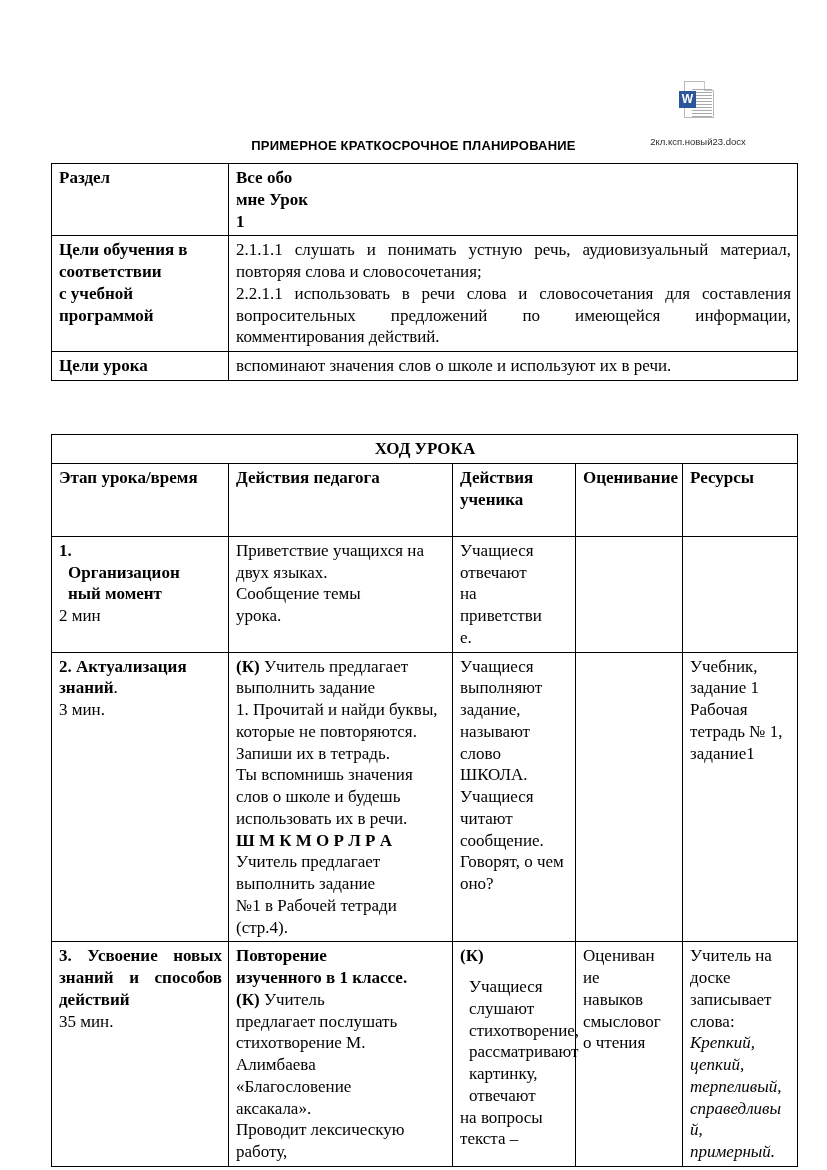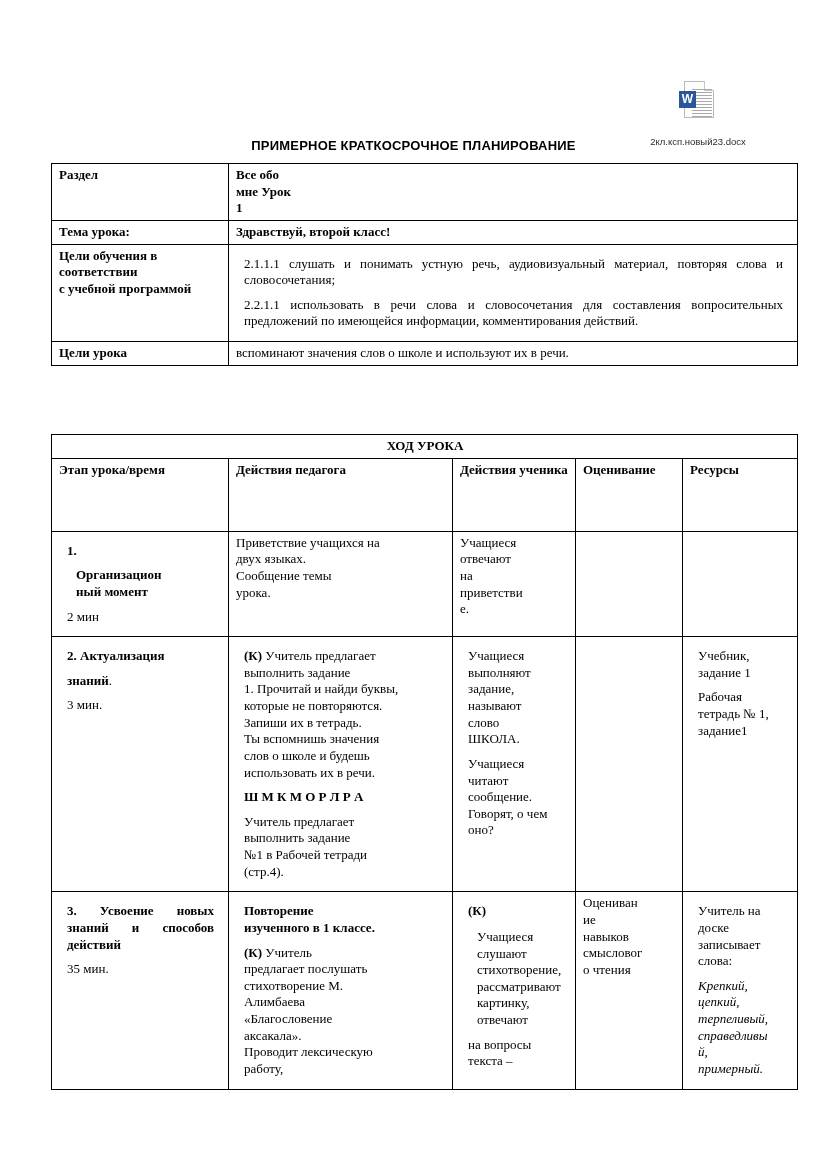--- a/index.html
+++ b/index.html
@@ -98,41 +98,41 @@
     letter-spacing: 0.2px;
   }
 
   
   .doc-table {
     position: absolute;
     left: 51px;
     width: 746px;
     border-collapse: collapse;
     table-layout: fixed;
-    font-size: 13px;
+    font-size: 17px;
     line-height: 1.28;
   }
   .doc-table td {
     border: 1px solid #000000;
     padding: 3px 6px 3px 7px;
     vertical-align: top;
   }
   #info-table { top: 163px; }
   #flow-table { top: 434px; }
 
   .b { font-weight: bold; }
   .j { text-align: justify; text-align-last: left; }
   .c { text-align: center; }
   .it { font-style: italic; }
   .nowrapcell { white-space: pre-line; }
   .sp-top { margin-top: 13px; }
   .sp-mid { margin-top: 18px; }
   .sp-huge { margin-top: 52px; }
   .indent { padding-left: 9px; }
-  p.cellp { margin: 8px; }
+  p.cellp { margin: 0; }
 </style>
 </head>
 <body>
 
 <div class="file-shortcut">
   <div class="word-icon">
     <div class="page">
       <div class="fold"></div>
     </div>
     <div class="lines">
@@ -159,24 +159,20 @@
     <col style="width:177px">
       <col style="width:315px">
       <col style="width:254px">
   </colgroup>
   <tbody>
     <tr>
       <td class="b">Раздел</td>
       <td class="b nowrapcell" colspan="2" style="height:48px">Все обо
 мне Урок
 1</td>
-    </tr>
-    <tr>
-      <td class="b">Тема урока:</td>
-      <td class="b" colspan="2">Здравствуй, второй класс!</td>
     </tr>
     <tr>
       <td class="b nowrapcell">Цели обучения в
 соответствии
 с учебной программой</td>
       <td colspan="2">
         <p class="cellp j">2.1.1.1 слушать и понимать устную речь, аудиовизуальный материал, повторяя слова и словосочетания;</p>
         <p class="cellp j">2.2.1.1 использовать в речи слова и словосочетания для составления вопросительных предложений по имеющейся информации, комментирования действий.</p>
       </td>
     </tr>

